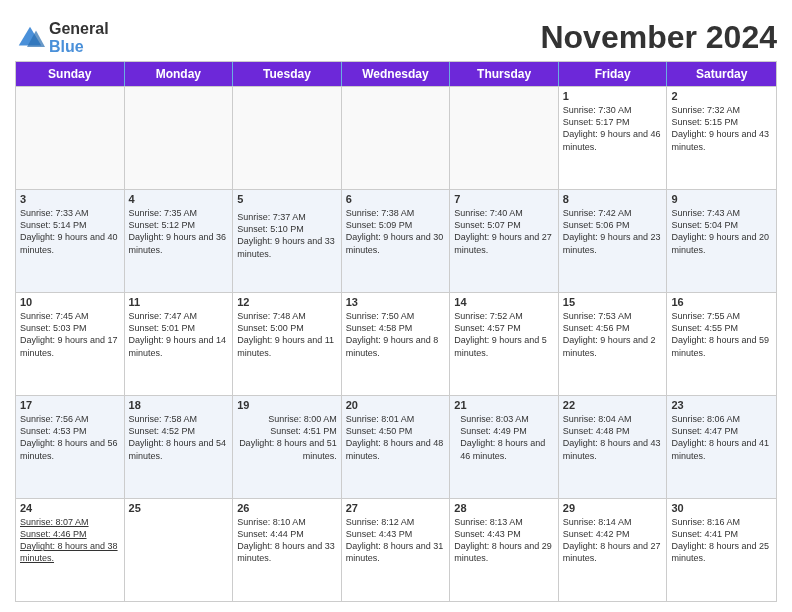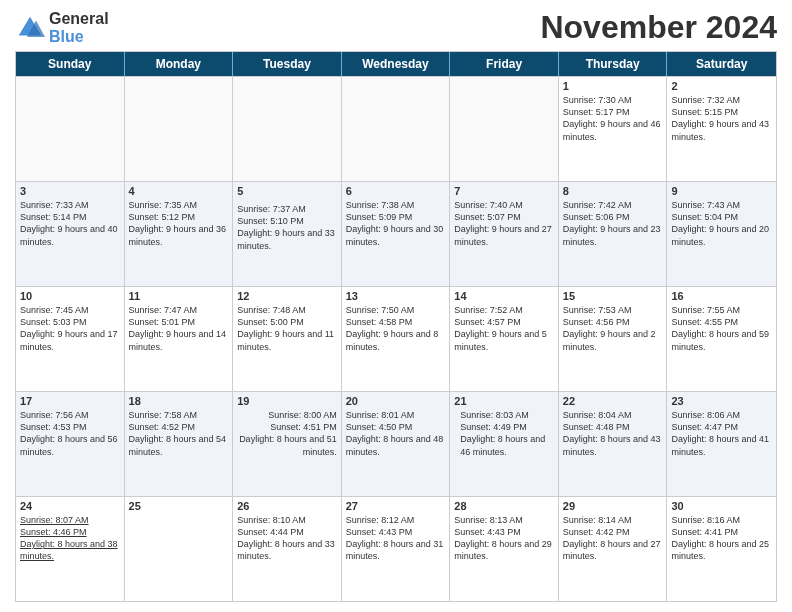--- a/index.html
+++ b/index.html
@@ -6,21 +6,21 @@
     body {
       font-family: Arial, sans-serif;
       background: #fff;
       width: 792px;
       height: 612px;
       overflow: hidden;
     }
     .page {
       width: 792px;
       height: 612px;
-      padding: 10px 15px 10px 15px;
+      padding: 20px 15px 10px 15px;
       display: flex;
       flex-direction: column;
     }
     .header {
       display: flex;
       justify-content: space-between;
       align-items: flex-start;
       margin-bottom: 6px;
     }
     .logo {
@@ -62,21 +62,21 @@
     }
     .calendar {
       flex: 1;
       display: flex;
       flex-direction: column;
       border: 1px solid #ccc;
     }
     .cal-header-row {
       display: grid;
       grid-template-columns: repeat(7, 1fr);
-      background: #0c4a6e;
+      background: #6d28d9;
     }
     .cal-header-cell {
       color: #fff;
       font-weight: bold;
       font-size: 12px;
       text-align: center;
       padding: 5px 2px;
       border-right: 1px solid #6aaee0;
     }
     .cal-header-cell:last-child { border-right: none; }
@@ -133,22 +133,22 @@
       <div class="month-title">November 2024</div>
     </div>
   </div>
 
   <div class="calendar">
     <div class="cal-header-row">
     <div class="cal-header-cell">Sunday</div>
         <div class="cal-header-cell">Monday</div>
         <div class="cal-header-cell">Tuesday</div>
         <div class="cal-header-cell">Wednesday</div>
+        <div class="cal-header-cell">Thursday</div>
         <div class="cal-header-cell">Friday</div>
-        <div class="cal-header-cell">Thursday</div>
         <div class="cal-header-cell">Saturday</div>
       </div>
     <div class="cal-body">
     <div class="cal-week">
           <div class="cal-cell empty"></div>
           <div class="cal-cell empty"></div>
           <div class="cal-cell empty"></div>
           <div class="cal-cell empty"></div>
           <div class="cal-cell empty"></div>
           <div class="cal-cell">

